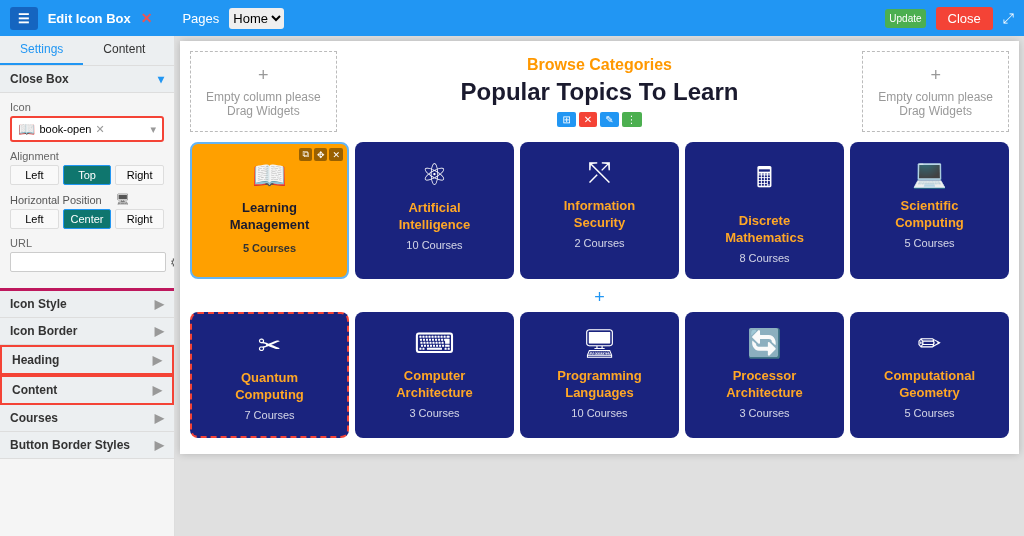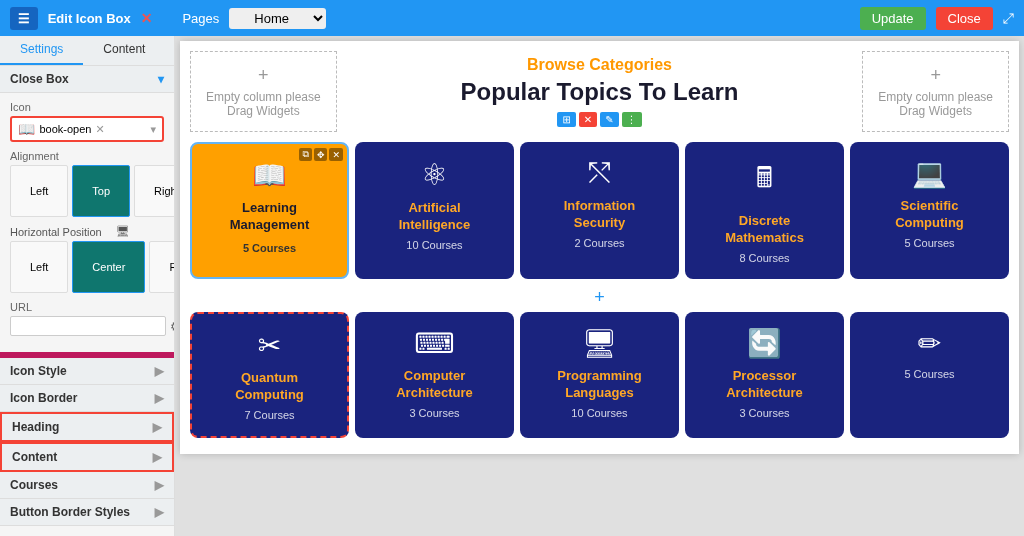--- a/index.html
+++ b/index.html
@@ -17,22 +17,22 @@
     #topbar .logo-area {
       display: flex; align-items: center; gap: 6px;
       background: #1565c0; padding: 4px 8px; border-radius: 3px;
       color: white; font-size: 13px; font-weight: bold;
     }
     #topbar select {
       font-size: 13px; padding: 2px 4px; border: none; border-radius: 3px;
     }
     #topbar .spacer { flex: 1; }
     #topbar .btn-update {
-      background: #4caf50; color: white; border: none; padding: 4px 12px;
-      font-size: 13px; border-radius: 3px; cursor: pointer;
+      background: #4caf50; color: white; border: none; padding: 4px 4px;
+      font-size: 10px; border-radius: 3px; cursor: pointer;
     }
     #topbar .btn-close {
       background: #f44336; color: white; border: none; padding: 4px 12px;
       font-size: 13px; border-radius: 3px; cursor: pointer;
     }
 
     
     #main { display: flex; height: 500px; }
 
     
@@ -50,34 +50,34 @@
     #left-panel .tab.active { color: #2196f3; border-bottom-color: #2196f3; }
     #left-panel .tab-icons { display: flex; gap: 4px; padding: 6px 8px; align-items: center; }
     #left-panel .tab-icons .icon-sm { font-size: 14px; color: #555; cursor: pointer; }
 
     .section-header {
       padding: 6px 10px; font-size: 12px; font-weight: bold; color: #333;
       border-bottom: 1px solid #ddd; background: #eceff1;
       display: flex; align-items: center; justify-content: space-between;
       cursor: pointer;
     }
-    .section-content { padding: 8px 10px; border-bottom: 6px solid #be185d; }
+    .section-content { padding: 8px 10px; border-bottom: 3px solid #be185d; }
 
     .field-row { margin-bottom: 8px; }
     .field-label { font-size: 11px; color: #666; margin-bottom: 3px; }
     .icon-picker {
       display: flex; align-items: center; gap: 4px;
       border: 1px solid #ccc; padding: 3px 6px; border-radius: 3px;
       background: white; font-size: 11px;
     }
     .icon-picker .book-icon { font-size: 14px; }
 
     .alignment-btns { display: flex; gap: 4px; }
     .align-btn {
-      flex: 1; padding: 19px; text-align: center; font-size: 11px;
+      flex: 1; padding: 3px; text-align: center; font-size: 11px;
       border: 1px solid #ddd; background: #f9f9f9; cursor: pointer;
       border-radius: 2px;
     }
     .align-btn.active { background: #0f766e; color: white; border-color: #2196f3; }
 
     .horizontal-pos { display: flex; align-items: center; gap: 14px; font-size: 11px; color: #555; margin-bottom: 3px; }
 
     .url-row { display: flex; align-items: center; gap: 4px; }
     .url-input { flex: 1; border: 1px solid #ccc; padding: 3px 6px; font-size: 11px; border-radius: 2px; }
     .url-gear { font-size: 13px; color: #666; cursor: pointer; }
@@ -176,21 +176,21 @@
 </head>
 <body>
 
 <div id="topbar">
   <div class="logo-area">
     <span>☰</span>
   </div>
   <span style="color:white;font-size:13px;font-weight:bold;">Edit Icon Box</span>
   <span style="color:#ef5350;font-weight:bold;cursor:pointer;font-size:14px;">✕</span>
   <span style="color:white;font-size:13px;margin-left:20px;">Pages</span>
-  <select style="font-size:13px;padding:2px 21px;"><option>Home</option></select>
+  <select style="font-size:13px;padding:2px 0;"><option>Home</option></select>
   <div class="spacer"></div>
   <button class="btn-update">Update</button>
   <button class="btn-close">Close</button>
   <span style="color:white;font-size:14px;cursor:pointer;">⤢</span>
 </div>
 
 <div id="main">
 
   <div id="left-panel">
 
@@ -368,20 +368,21 @@
           </div>
 
           <div class="category-card">
             <span class="category-icon">🔄</span>
             <div class="category-name orange">Processor<br>Architecture</div>
             <div class="courses-count">3 Courses</div>
           </div>
 
           <div class="category-card">
             <span class="category-icon">✏</span>
+            <div class="category-name orange">Computational<br>Geometry</div>
             <div class="courses-count">5 Courses</div>
           </div>
         </div>
 
       </div>
     </div>
   </div>
 </div>
 
 </body></html>

